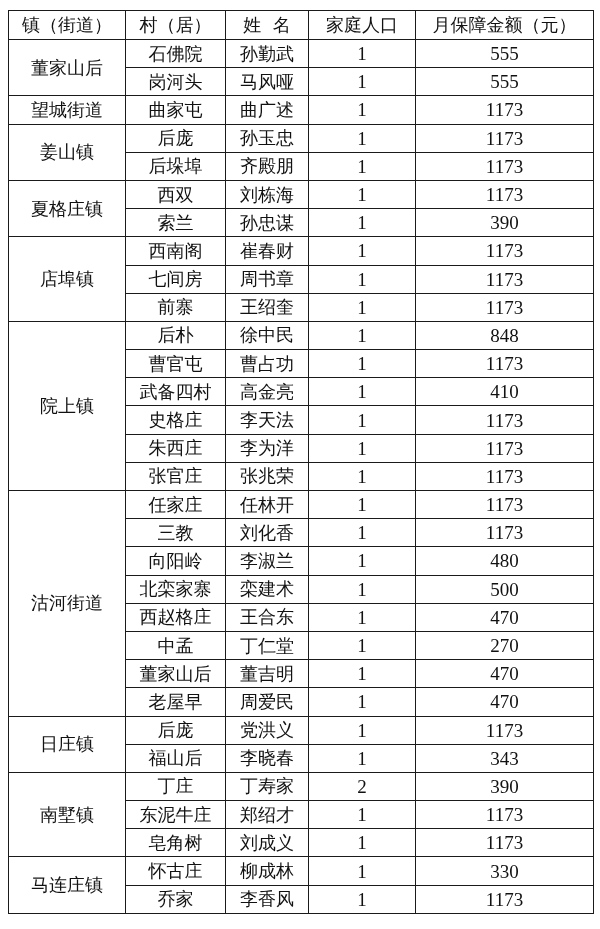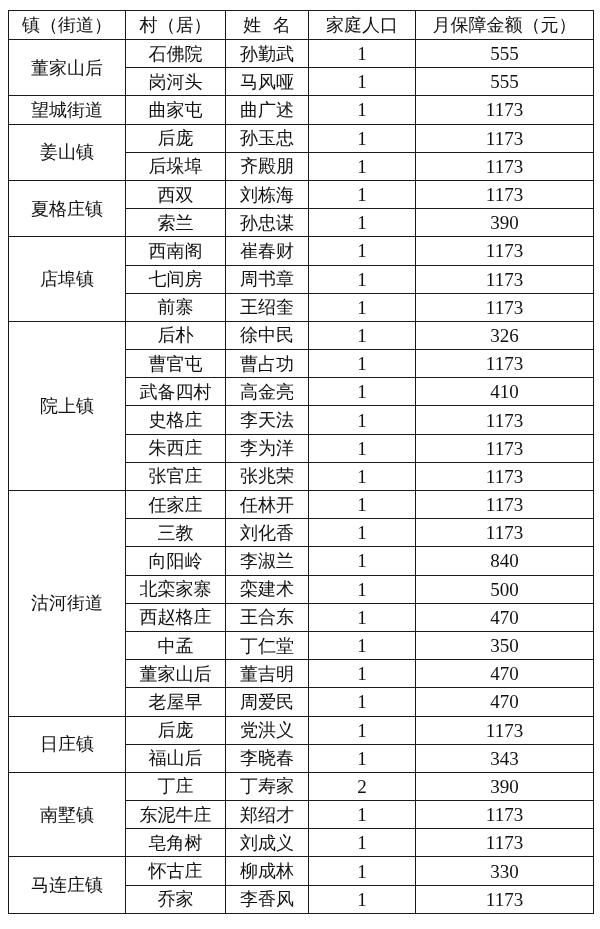--- a/index.html
+++ b/index.html
@@ -116,21 +116,21 @@
         <td>前寨</td>
         <td>王绍奎</td>
         <td class="num">1</td>
         <td class="num">1173</td>
       </tr>
       <tr>
         <td rowspan="6">院上镇</td>
         <td>后朴</td>
         <td>徐中民</td>
         <td class="num">1</td>
-        <td class="num">326</td>
+        <td class="num">848</td>
       </tr>
       <tr>
         <td>曹官屯</td>
         <td>曹占功</td>
         <td class="num">1</td>
         <td class="num">1173</td>
       </tr>
       <tr>
         <td>武备四村</td>
         <td>高金亮</td>
@@ -165,39 +165,39 @@
       <tr>
         <td>三教</td>
         <td>刘化香</td>
         <td class="num">1</td>
         <td class="num">1173</td>
       </tr>
       <tr>
         <td>向阳岭</td>
         <td>李淑兰</td>
         <td class="num">1</td>
-        <td class="num">840</td>
+        <td class="num">480</td>
       </tr>
       <tr>
         <td>北栾家寨</td>
         <td>栾建术</td>
         <td class="num">1</td>
         <td class="num">500</td>
       </tr>
       <tr>
         <td>西赵格庄</td>
         <td>王合东</td>
         <td class="num">1</td>
         <td class="num">470</td>
       </tr>
       <tr>
         <td>中孟</td>
         <td>丁仁堂</td>
         <td class="num">1</td>
-        <td class="num">350</td>
+        <td class="num">270</td>
       </tr>
       <tr>
         <td>董家山后</td>
         <td>董吉明</td>
         <td class="num">1</td>
         <td class="num">470</td>
       </tr>
       <tr>
         <td>老屋早</td>
         <td>周爱民</td>

